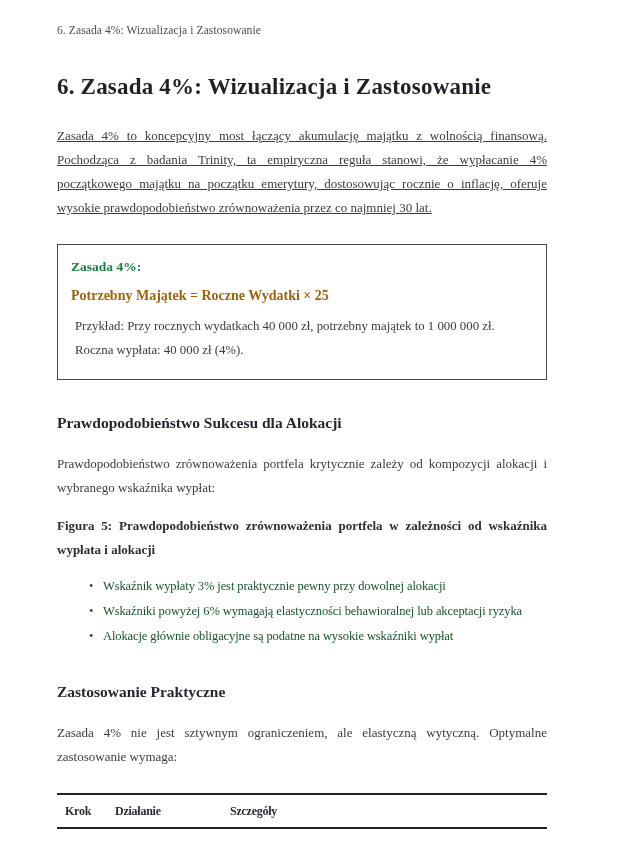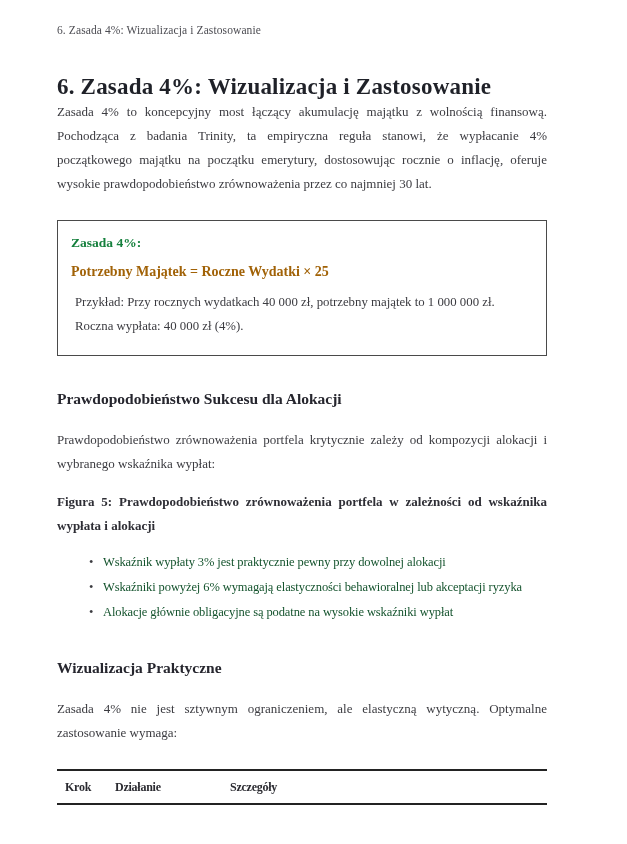--- a/index.html
+++ b/index.html
@@ -22,24 +22,26 @@
     letter-spacing: 0.1px;
   }
   h1.doc-title {
     margin-top: 38px;
     font-size: 23px;
     font-weight: bold;
     color: #1f2128;
     letter-spacing: 0.2px;
   }
   p.body-text {
+    margin-top: 24px;
     font-size: 13px;
     line-height: 1.85;
     text-align: justify;
     color: #3b3b40;
+    text-decoration: underline;
   }
   .callout {
     margin-top: 24px;
     border: 1px solid #4a4a4a;
     padding: 14px 14px 16px 13px;
   }
   .callout .co-heading {
     font-size: 13.5px;
     font-weight: bold;
     color: #15803d;
@@ -138,21 +140,21 @@
   <p class="section-para">Prawdopodobieństwo zrównoważenia portfela krytycznie zależy od kompozycji alokacji i wybranego wskaźnika wypłat:</p>
 
   <p class="figure-caption">Figura 5: Prawdopodobieństwo zrównoważenia portfela w zależności od wskaźnika wypłata i alokacji</p>
 
   <ul class="bullet-list">
     <li>Wskaźnik wypłaty 3% jest praktycznie pewny przy dowolnej alokacji</li>
     <li>Wskaźniki powyżej 6% wymagają elastyczności behawioralnej lub akceptacji ryzyka</li>
     <li>Alokacje głównie obligacyjne są podatne na wysokie wskaźniki wypłat</li>
   </ul>
 
-  <h2 class="section-heading">Wizualizacja Praktyczne</h2>
+  <h2 class="section-heading">Zastosowanie Praktyczne</h2>
 
   <p class="section-para">Zasada 4% nie jest sztywnym ograniczeniem, ale elastyczną wytyczną. Optymalne zastosowanie wymaga:</p>
 
   <table class="steps-table">
     <colgroup>
       <col class="col-krok">
       <col class="col-dzialanie">
       <col class="col-szczegoly">
     </colgroup>
     <thead>

